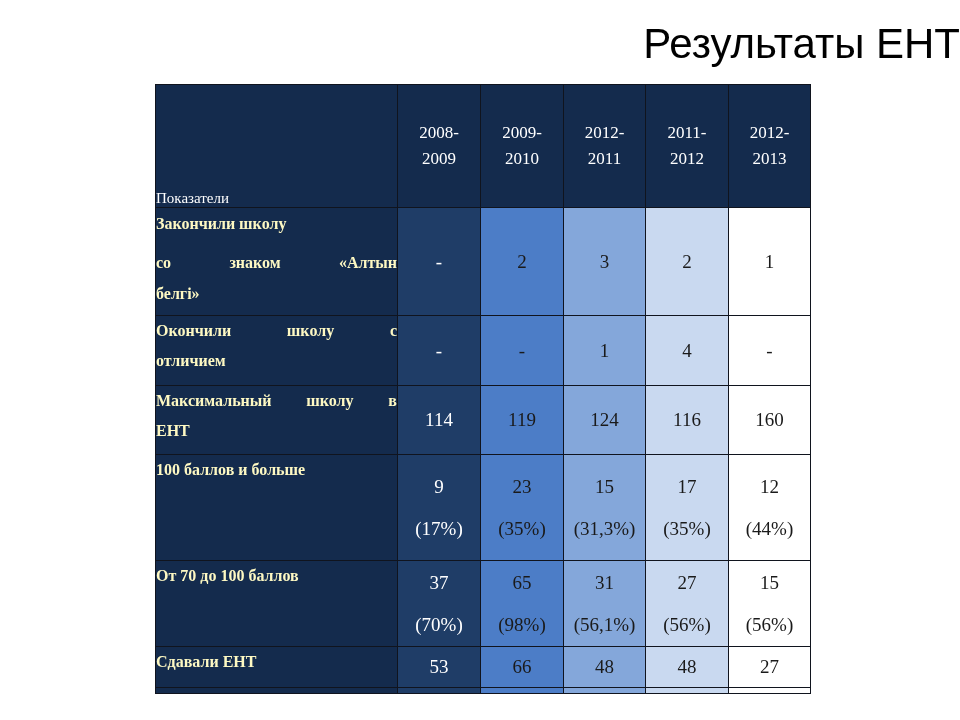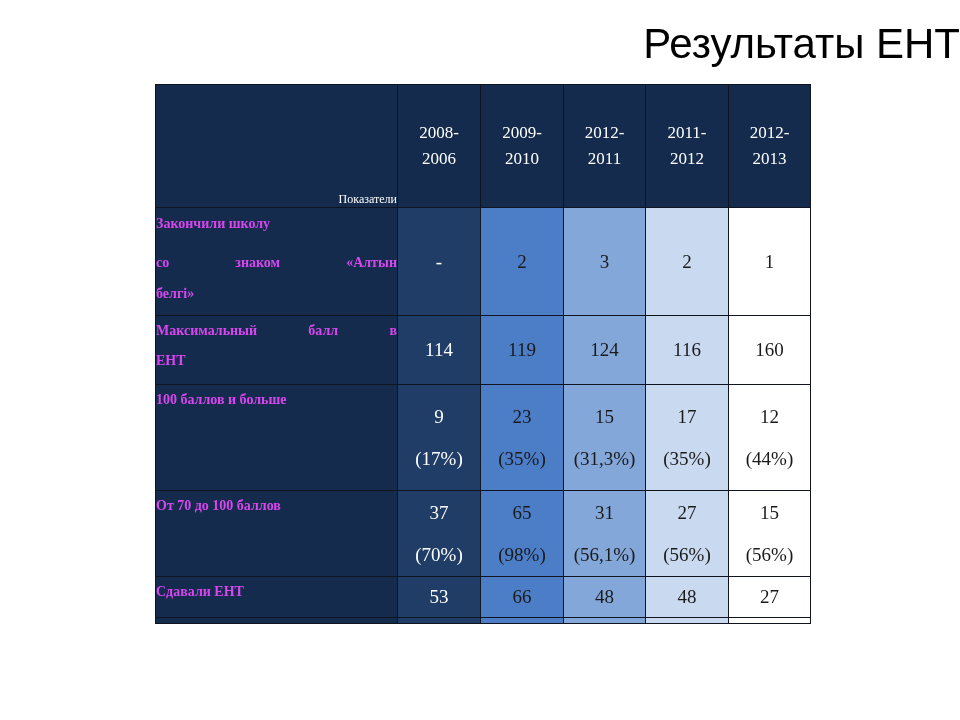--- a/index.html
+++ b/index.html
@@ -21,26 +21,26 @@
   }
   
   th.hc{background:var(--header-navy);color:#ffffff;font-weight:normal}
   td.c0{background:var(--label-navy)}
   td.c1{background:var(--col-2008)}
   td.c2{background:var(--col-2009)}
   td.c3{background:var(--col-2010)}
   td.c4{background:var(--col-2011)}
   td.c5{background:var(--col-2012)}
   
-  th.ind{vertical-align:bottom;text-align:right;padding:0 6px 14px 6px;font-size:12px}
+  th.ind{vertical-align:bottom;text-align:left;padding:0 6px 14px 6px;font-size:15px}
   th.yr{vertical-align:middle;text-align:center;font-size:17px}
   th.yr .yline{line-height:26px}
   
   td.lbl{
-    vertical-align:top;color:#d946ef;font-weight:bold;font-size:14px;
+    vertical-align:top;color:#fef9c3;font-weight:bold;font-size:16px;
     padding:6px 8px 4px 8px;text-align:left;
   }
   td.lbl .ln{line-height:30px}
   td.lbl .ln.spread{text-align:justify;text-align-last:justify}
   td.lbl .ln.gap{margin-top:8px}
   tr.r1 td.lbl .ln{line-height:31px}
   
   td.val{
     vertical-align:middle;text-align:center;font-size:19px;color:#1a1a1a;
   }
@@ -71,21 +71,21 @@
     <col style="width:83px">
     <col style="width:82px">
     <col style="width:83px">
     <col style="width:82px">
   </colgroup>
   <tbody>
     <tr class="rh">
       <th class="hc ind">Показатели</th>
       <th class="hc yr">
         <div class="yline">2008-</div>
-        <div class="yline">2006</div>
+        <div class="yline">2009</div>
       </th>
       <th class="hc yr">
         <div class="yline">2009-</div>
         <div class="yline">2010</div>
       </th>
       <th class="hc yr">
         <div class="yline">2012-</div>
         <div class="yline">2011</div>
       </th>
       <th class="hc yr">
@@ -104,24 +104,35 @@
         <div class="ln spread gap">со знаком «Алтын</div>
         <div class="ln">белгі»</div>
       </td>
       <td class="c1 val">-</td>
       <td class="c2 val">2</td>
       <td class="c3 val">3</td>
       <td class="c4 val">2</td>
       <td class="c5 val">1</td>
     </tr>
 
+    <tr class="r2">
+      <td class="c0 lbl">
+        <div class="ln spread">Окончили школу с</div>
+        <div class="ln">отличием</div>
+      </td>
+      <td class="c1 val">-</td>
+      <td class="c2 val">-</td>
+      <td class="c3 val">1</td>
+      <td class="c4 val">4</td>
+      <td class="c5 val">-</td>
+    </tr>
 
     <tr class="r3">
       <td class="c0 lbl">
-        <div class="ln spread">Максимальный балл в</div>
+        <div class="ln spread">Максимальный школу в</div>
         <div class="ln">ЕНТ</div>
       </td>
       <td class="c1 val">114</td>
       <td class="c2 val">119</td>
       <td class="c3 val">124</td>
       <td class="c4 val">116</td>
       <td class="c5 val">160</td>
     </tr>
 
     <tr class="r4">

